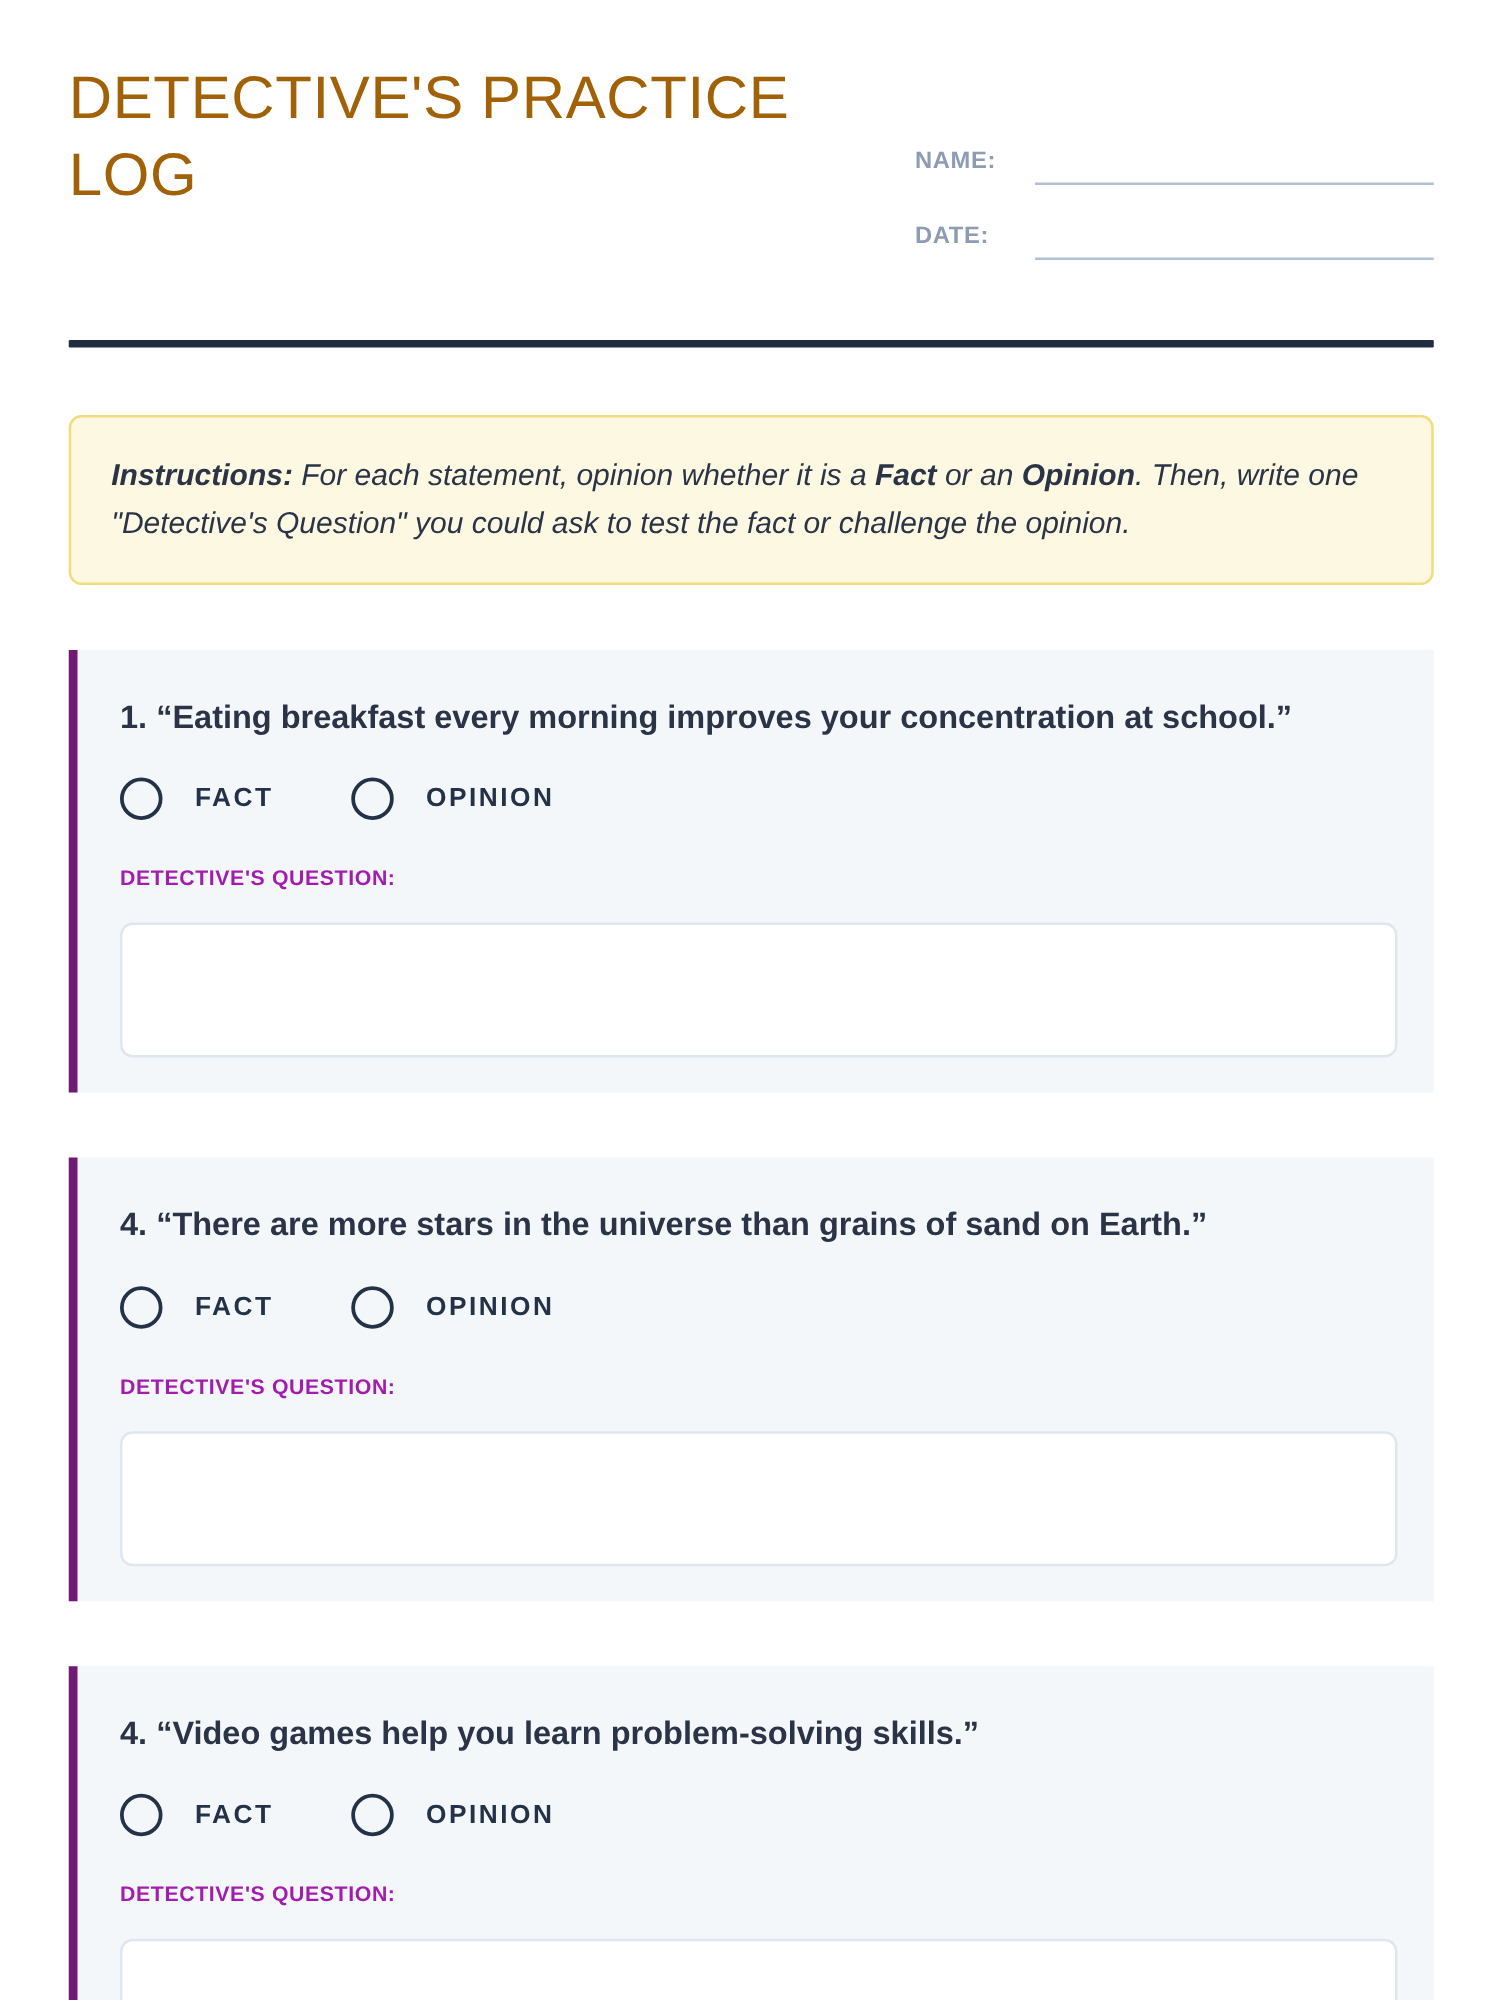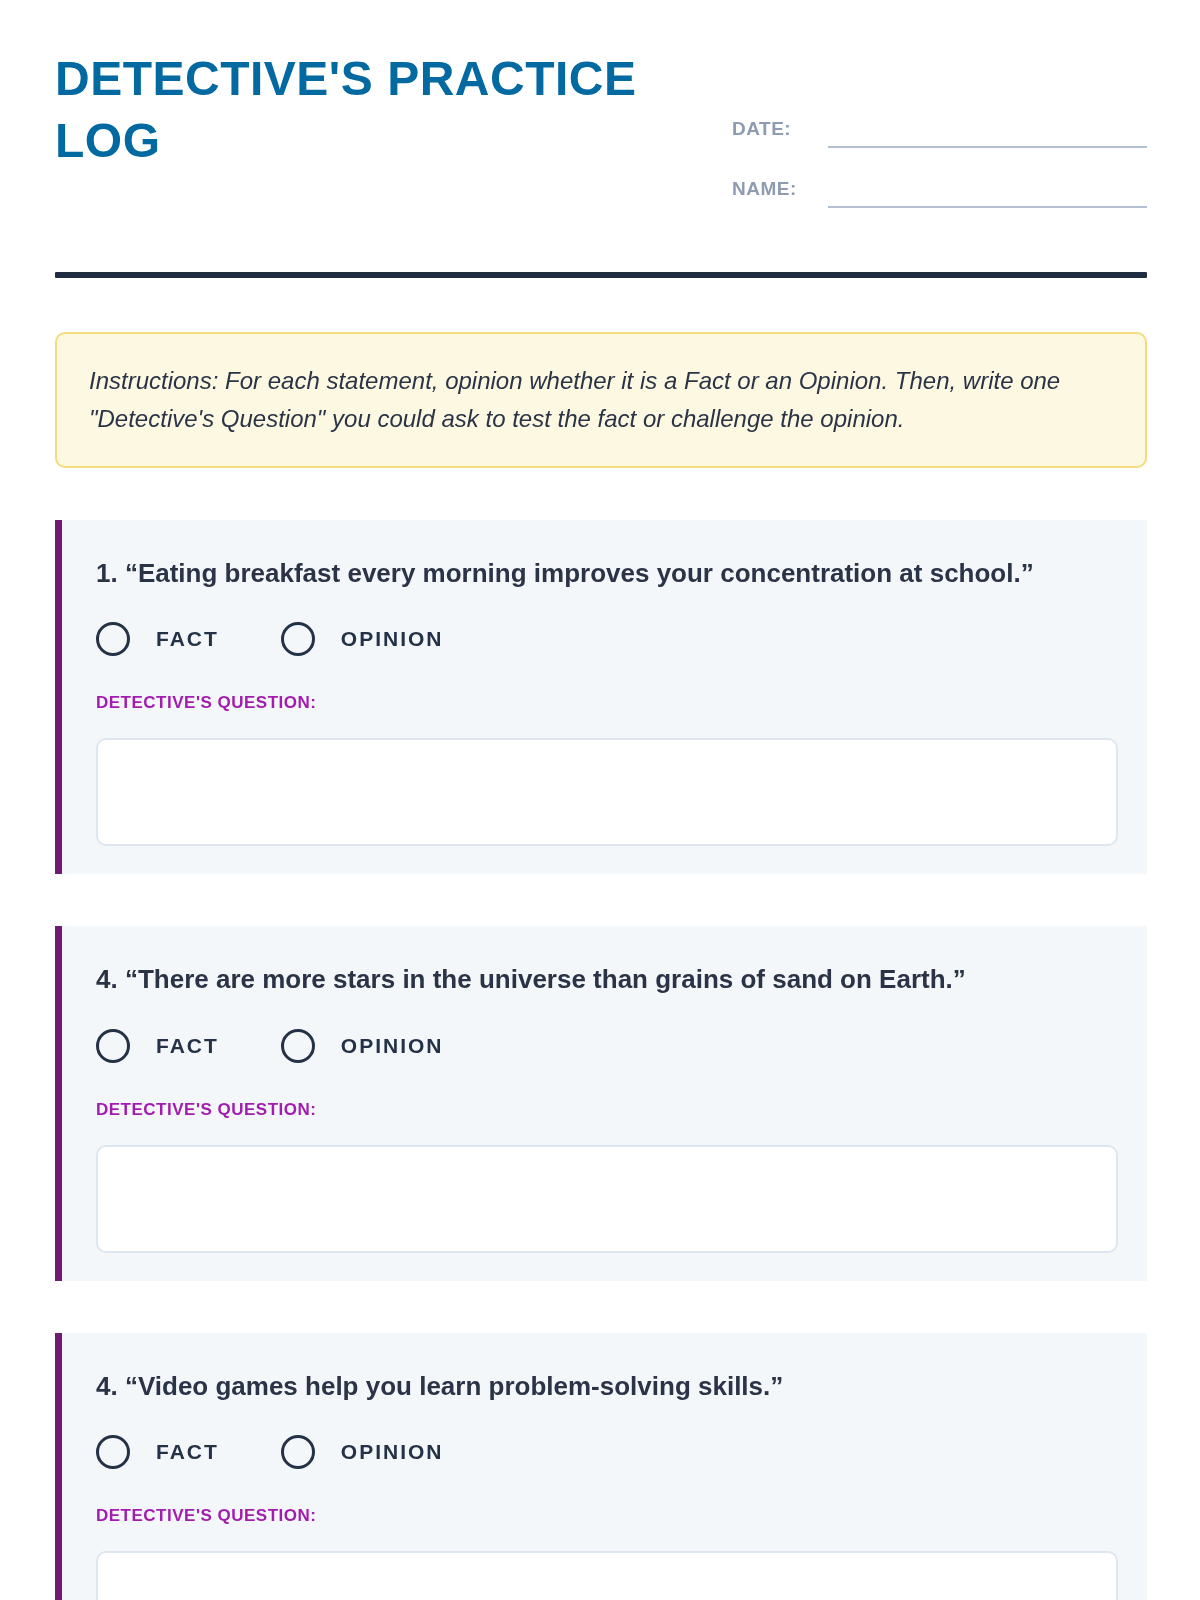--- a/index.html
+++ b/index.html
@@ -13,24 +13,24 @@
   .page {
     width: 1092px;
     margin: 0 auto 0 55px;
     padding-top: 48px;
   }
   
   .header { display: flex; align-items: flex-start; }
   .header-left { flex: 1; min-width: 0; }
   .title {
     font-size: 48px;
-    font-weight: 700;
+    font-weight: 400;
     line-height: 1.29;
     letter-spacing: 0.5px;
-    color: #0369a1;
+    color: #a16207;
     max-width: 640px;
   }
   .topic {
     margin-top: 16px;
     font-size: 27px;
     font-weight: 500;
     color: #68788f;
   }
   .header-fields { width: 415px; margin-top: 70px; flex-shrink: 0; }
   .field-row { display: flex; align-items: flex-start; margin-bottom: 30px; }
@@ -59,21 +59,21 @@
     margin-top: 54px;
     background: #fdf8e2;
     border: 2px solid #f2dc7c;
     border-radius: 10px;
     padding: 28px 32px;
     font-size: 24px;
     font-style: italic;
     line-height: 1.58;
     color: #2b3447;
   }
-  .instructions b { font-weight: 400; }
+  .instructions b { font-weight: 700; }
   
   .card {
     margin-top: 52px;
     background: #f4f7fa;
     border-left: 7px solid #701a75;
     padding: 31px 28px 28px 34px;
   }
   .card:first-of-type { margin-top: 47px; }
   .statement {
     font-size: 26px;
@@ -118,25 +118,25 @@
 <body>
 
 <div class="page">
 
   <div class="header">
     <div class="header-left">
       <div class="title">DETECTIVE'S PRACTICE LOG</div>
     </div>
     <div class="header-fields">
       <div class="field-row">
-        <span class="field-label">DATE:</span>
+        <span class="field-label">NAME:</span>
         <span class="field-line"></span>
       </div>
       <div class="field-row">
-        <span class="field-label">NAME:</span>
+        <span class="field-label">DATE:</span>
         <span class="field-line"></span>
       </div>
     </div>
   </div>
 
   <div class="divider"></div>
 
   <div class="instructions">
     <b><i>Instructions:</i></b><span> For each statement, opinion whether it is a </span><b>Fact</b><span> or an </span><b>Opinion</b><span>. Then, write one "Detective's Question" you could ask to test the fact or challenge the opinion.</span>
   </div>

